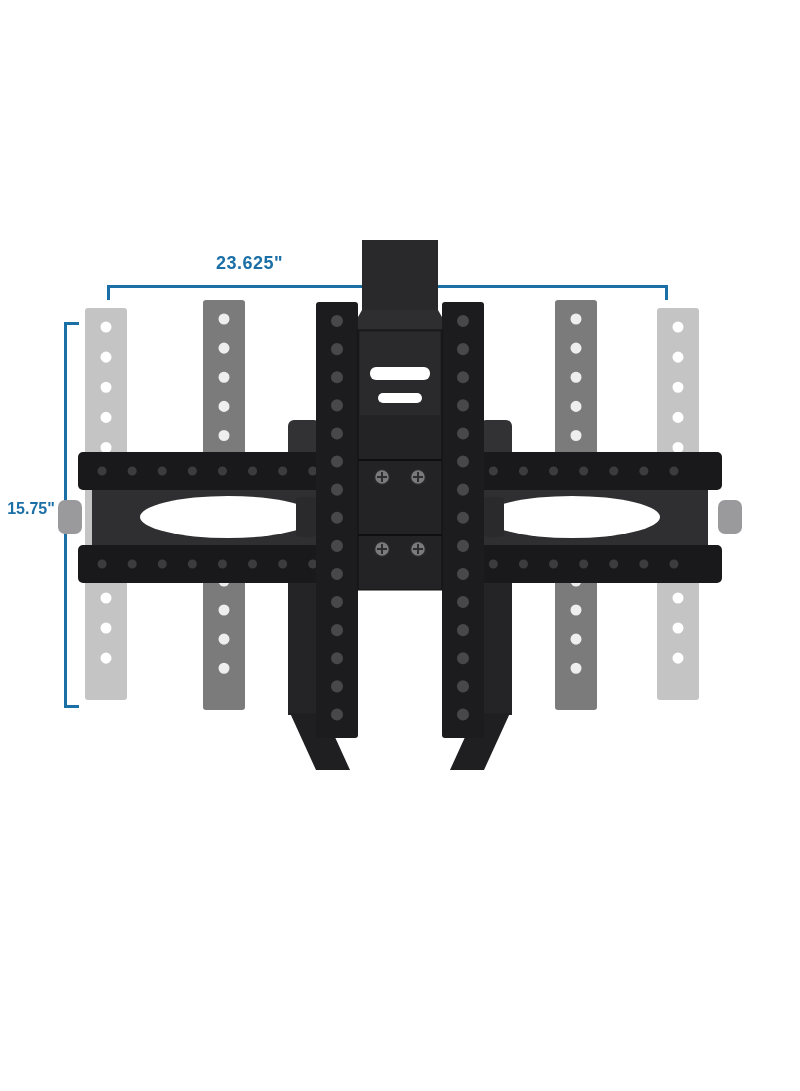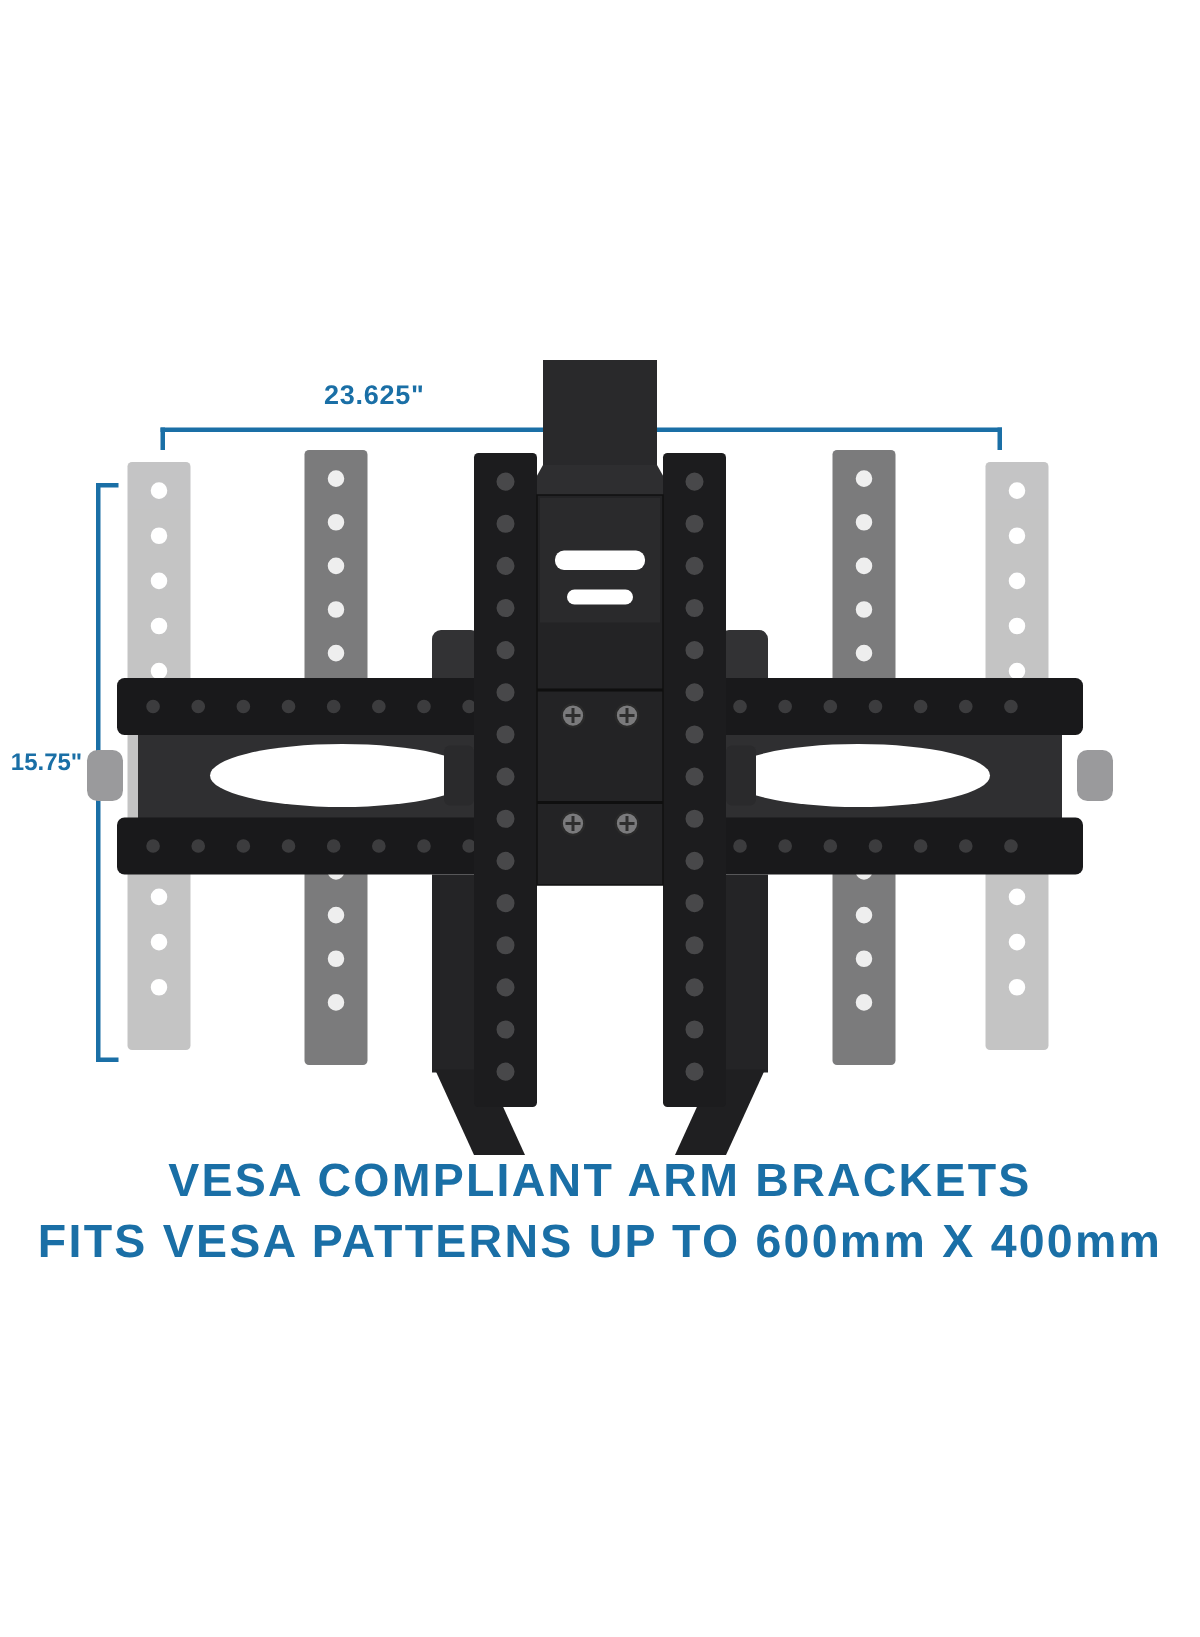--- a/index.html
+++ b/index.html
@@ -159,18 +159,14 @@
         <line x1="413" y1="242" x2="423" y2="242"></line>
           <line x1="418" y1="237" x2="418" y2="247"></line>
         <line x1="377" y1="314" x2="387" y2="314"></line>
           <line x1="382" y1="309" x2="382" y2="319"></line>
         <line x1="413" y1="314" x2="423" y2="314"></line>
           <line x1="418" y1="309" x2="418" y2="319"></line>
       </g>
     </g>
   </svg>
 
-  <div class="caption">
-    <div>VESA COMPLIANT ARM BRACKETS</div>
-    <div>FITS VESA PATTERNS UP TO 600mm X 400mm</div>
-  </div>
 
 </div>
 
 </body></html>

